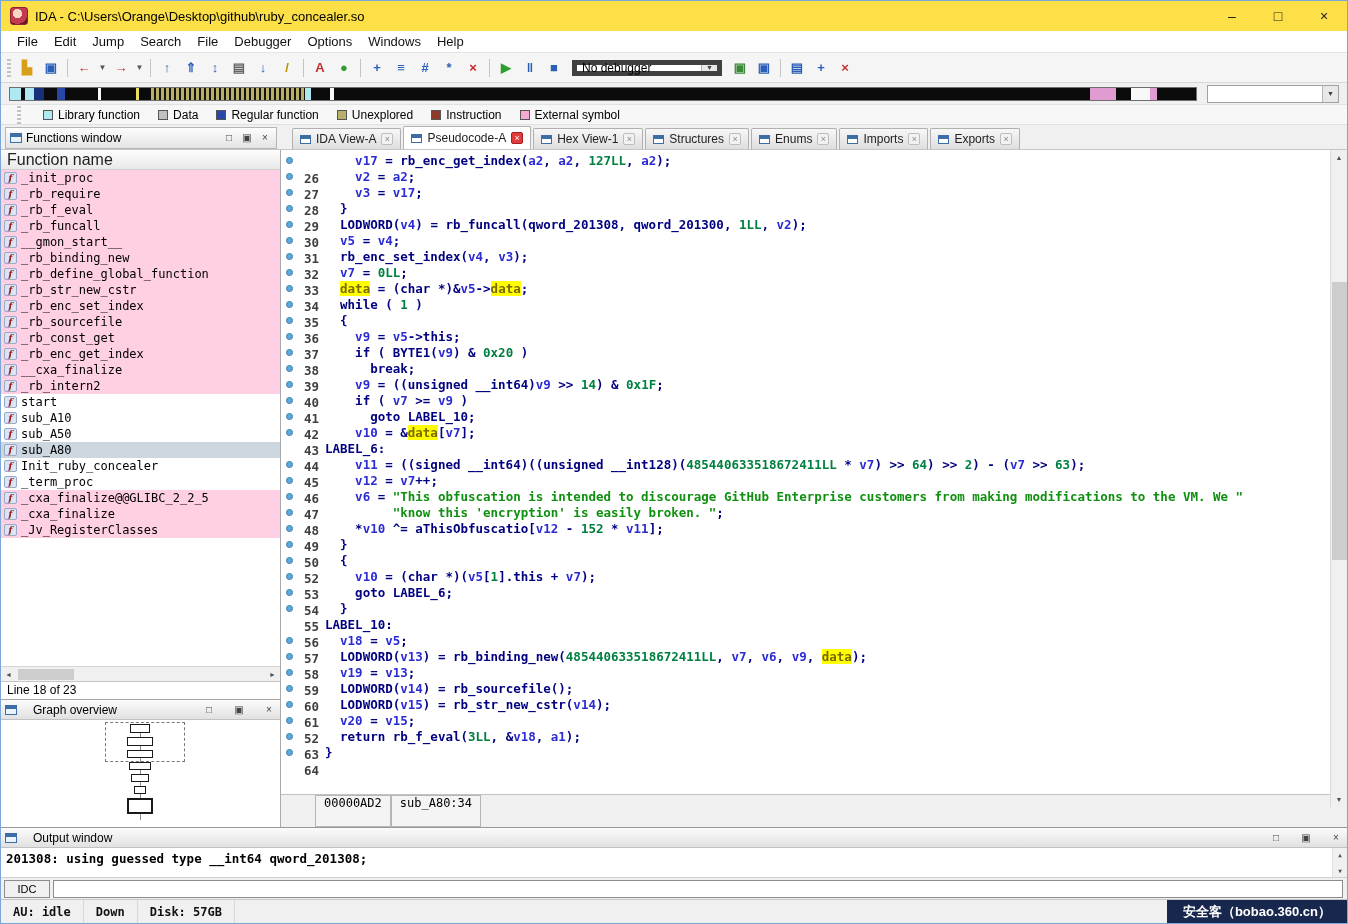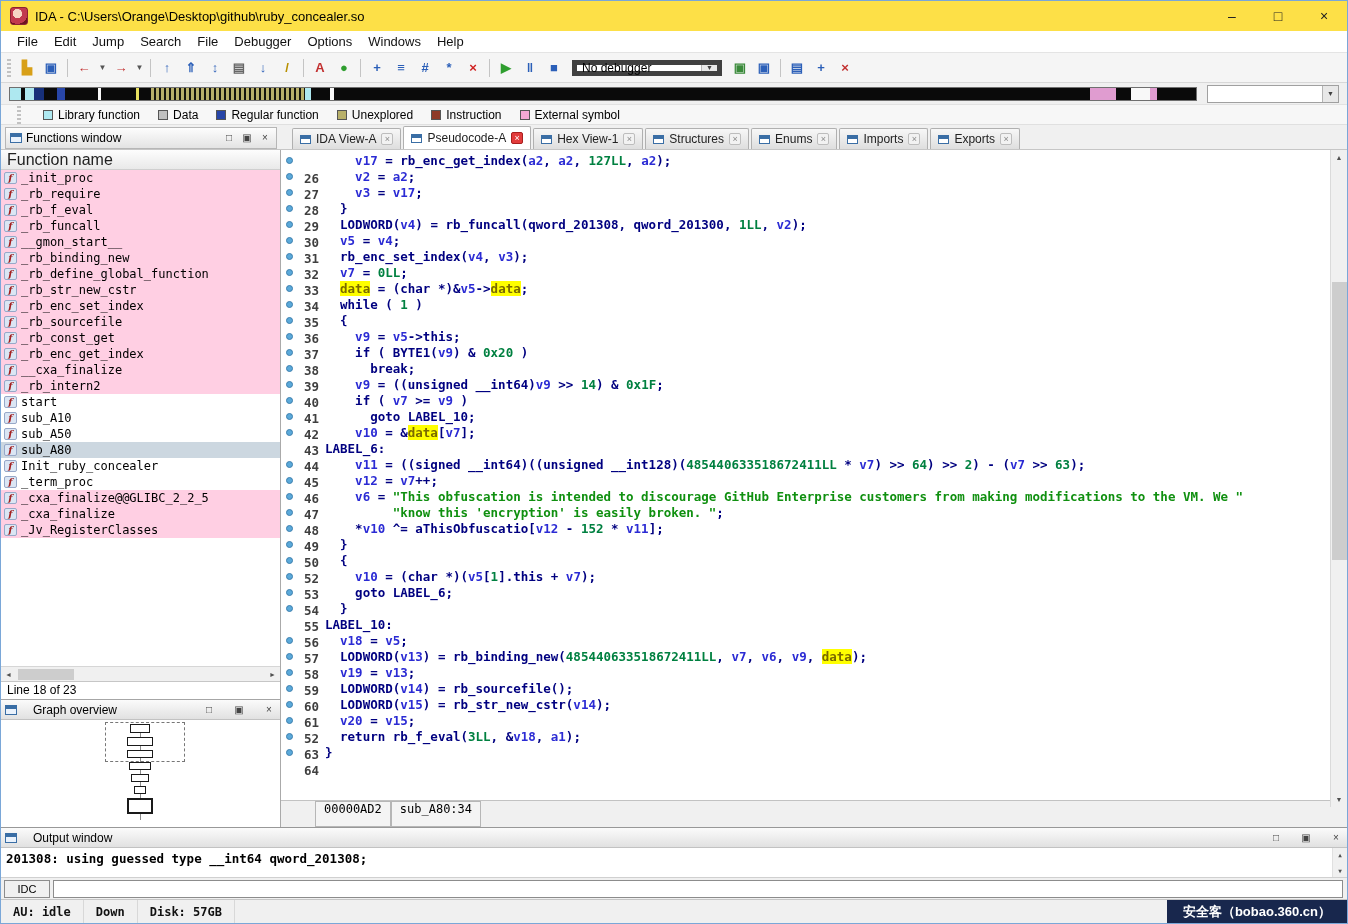--- a/index.html
+++ b/index.html
@@ -91,21 +91,21 @@
   .tk-v { color:#2b2bd4; }
   .tk-n { color:#008040; }
   .tk-s { color:#109010; }
   .tk-h { background:#ffff00; color:#7a6a00; }
   .code-vscroll { position:absolute; top:0; right:0; bottom:20px; width:17px; background:#f0f0f0; border-left:1px solid #dadada; }
   .vs-btn { height:15px; display:flex; align-items:center; justify-content:center; font-size:7px; color:#505050; }
   .vs-btn.down { position:absolute; bottom:0; width:100%; }
   .vs-thumb { position:absolute; top:132px; left:1px; width:15px; height:278px; background:#cdcdcd; }
   .code-hint { flex:0 0 20px; background:#f0f0f0; border-top:1px solid #c2c2c2; display:flex; align-items:center;
     font-family:"DejaVu Sans Mono",monospace; font-size:12px; padding-left:34px; }
-  .hint-cell { border:1px solid #b6b6b6; background:#f4f4f4; padding:0 8px; height:26px; line-height:14px; }
+  .hint-cell { border:1px solid #b6b6b6; background:#f4f4f4; padding:0 8px; height:32px; line-height:14px; }
 
   
   .output-panel { flex:0 0 72px; display:flex; flex-direction:column; border-top:1px solid #989898; background:#5eead4; }
   .output-body { flex:1; background:#fff; position:relative; font-family:"DejaVu Sans Mono",monospace; font-size:12.5px; font-weight:bold;
     padding:3px 5px; overflow:hidden; color:#000; }
   .output-vscroll { position:absolute; right:0; top:0; bottom:0; width:15px; background:#f0f0f0; border-left:1px solid #e0e0e0; }
   .ovs-btn { height:13px; display:flex; align-items:center; justify-content:center; font-size:6px; color:#505050; }
   .ovs-btn.down { position:absolute; bottom:0; width:100%; }
   .output-input-row { flex:0 0 22px; display:flex; align-items:center; background:#f0f0f0; border-top:1px solid #d0d0d0; }
   .idc-btn { width:46px; height:18px; margin:0 3px; background:#f0f0f0; border:1px solid #8c8c8c; font-size:11px;

